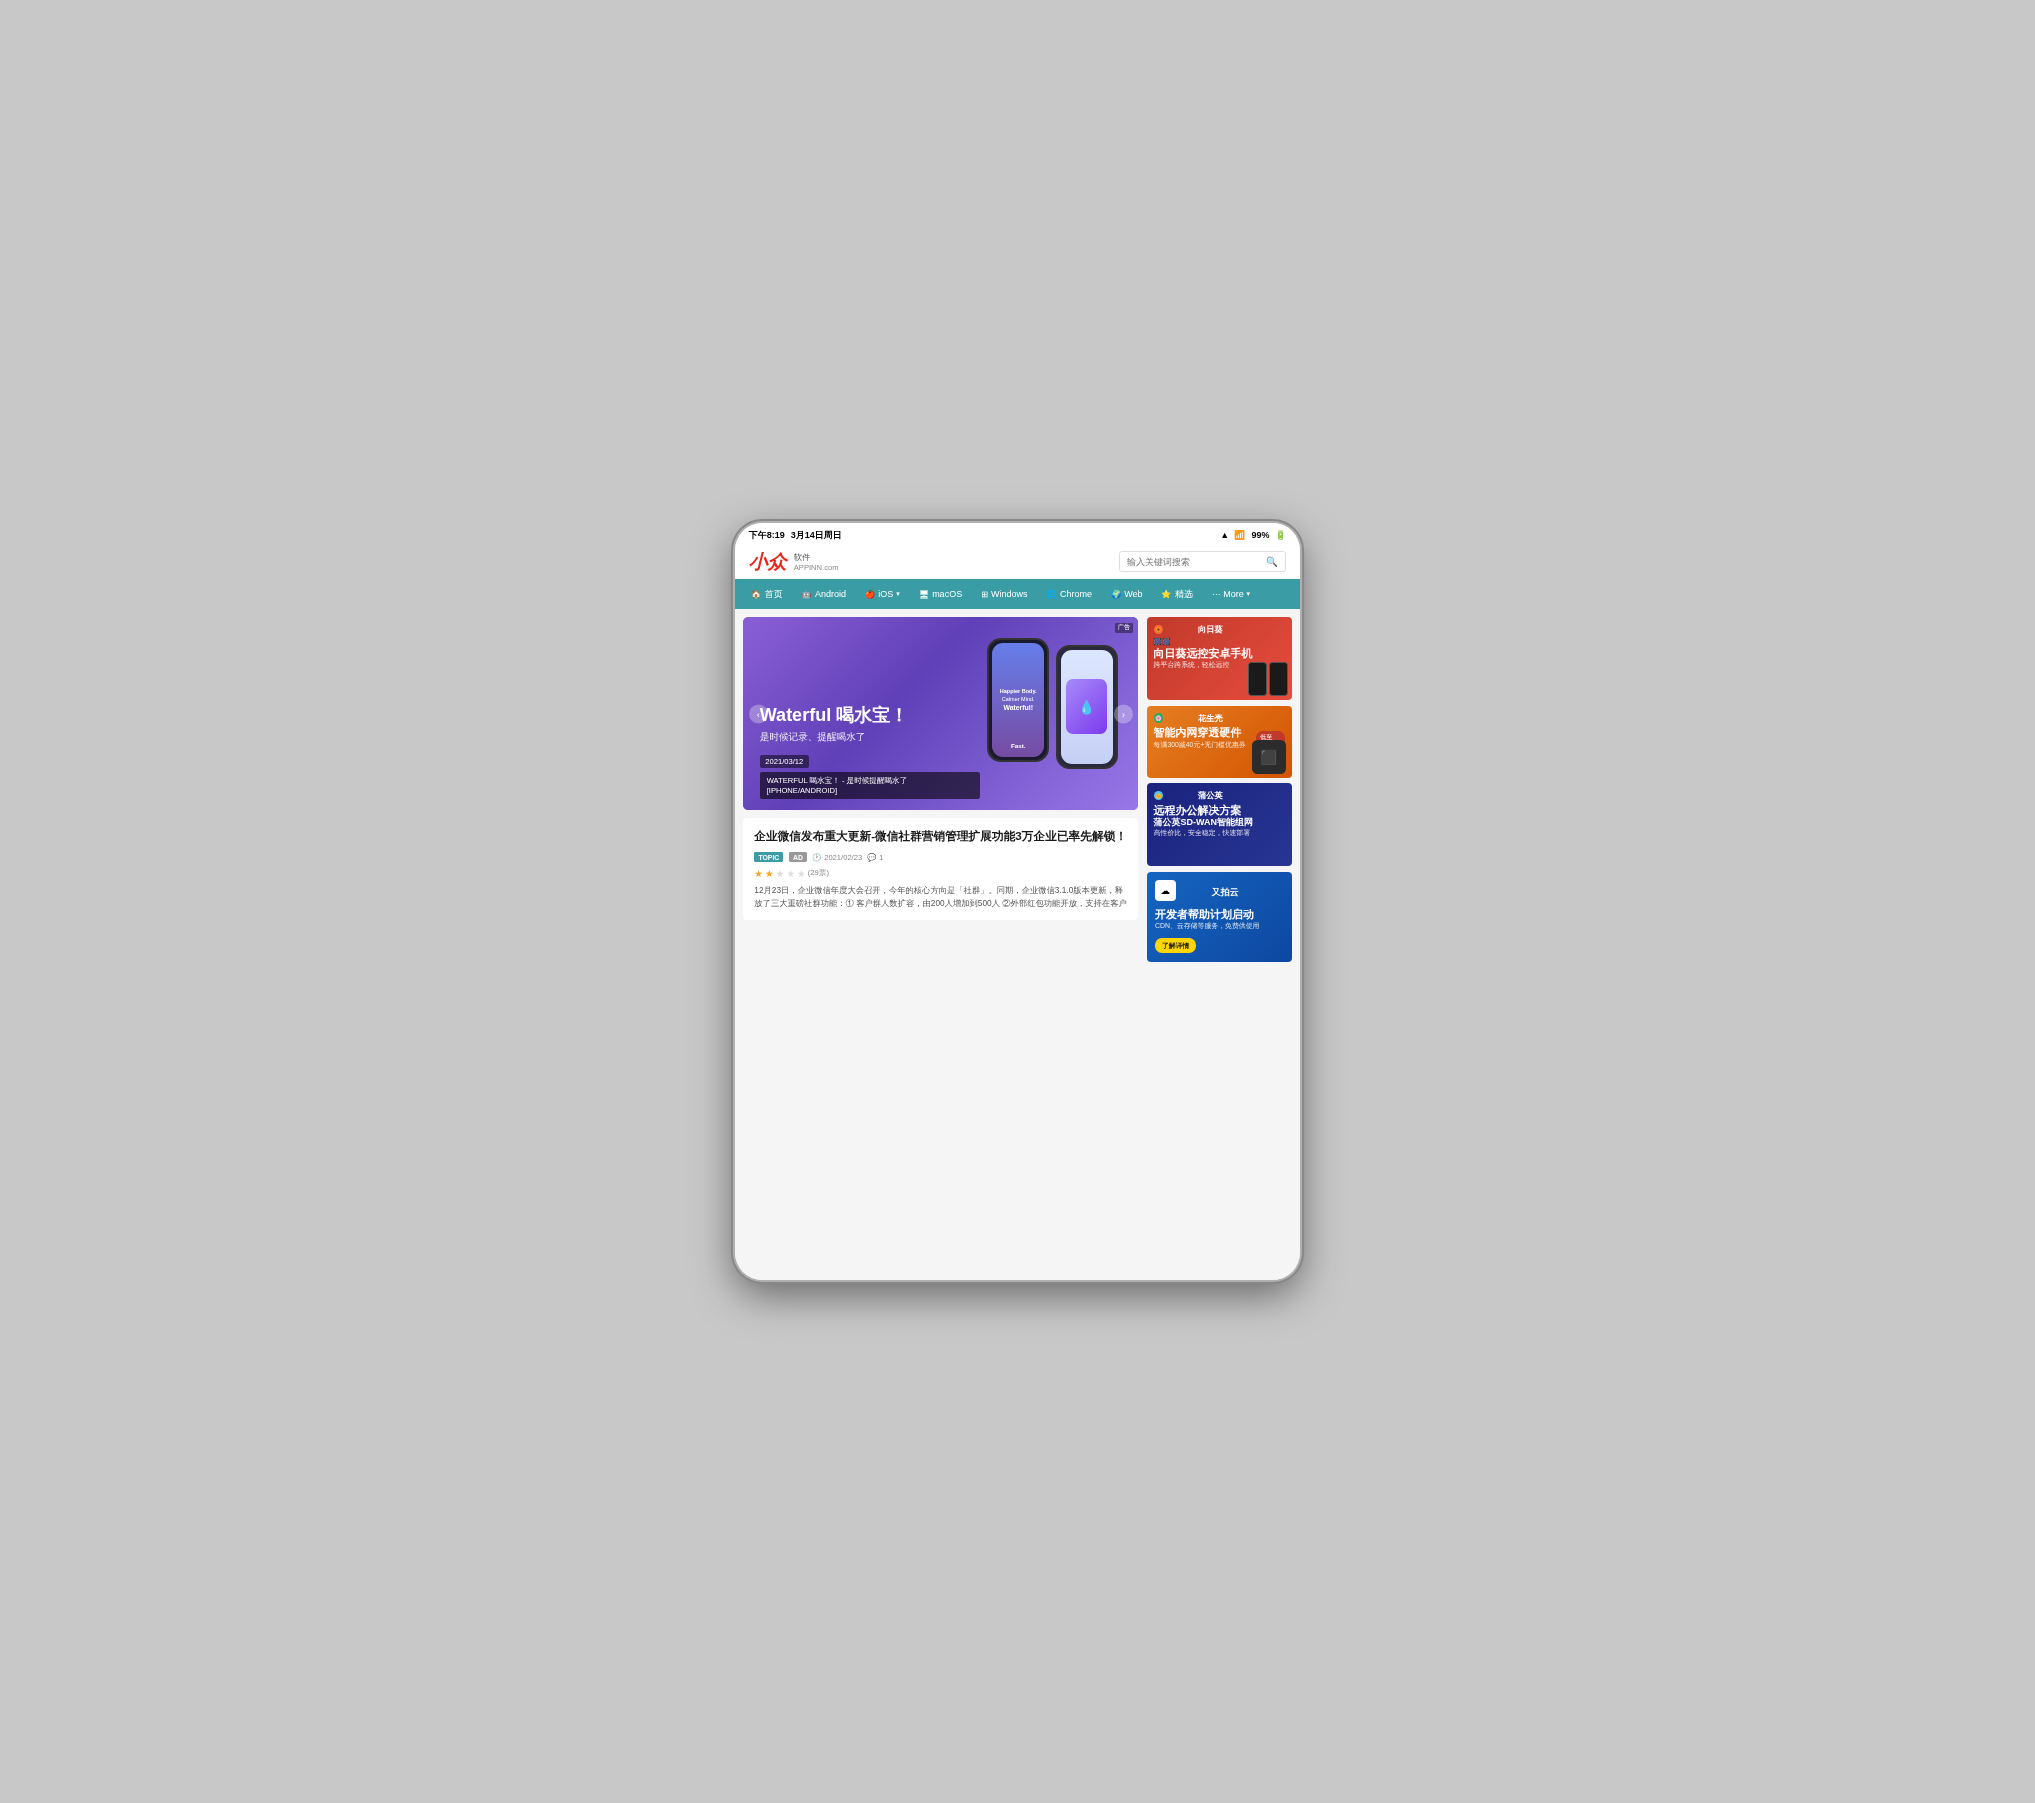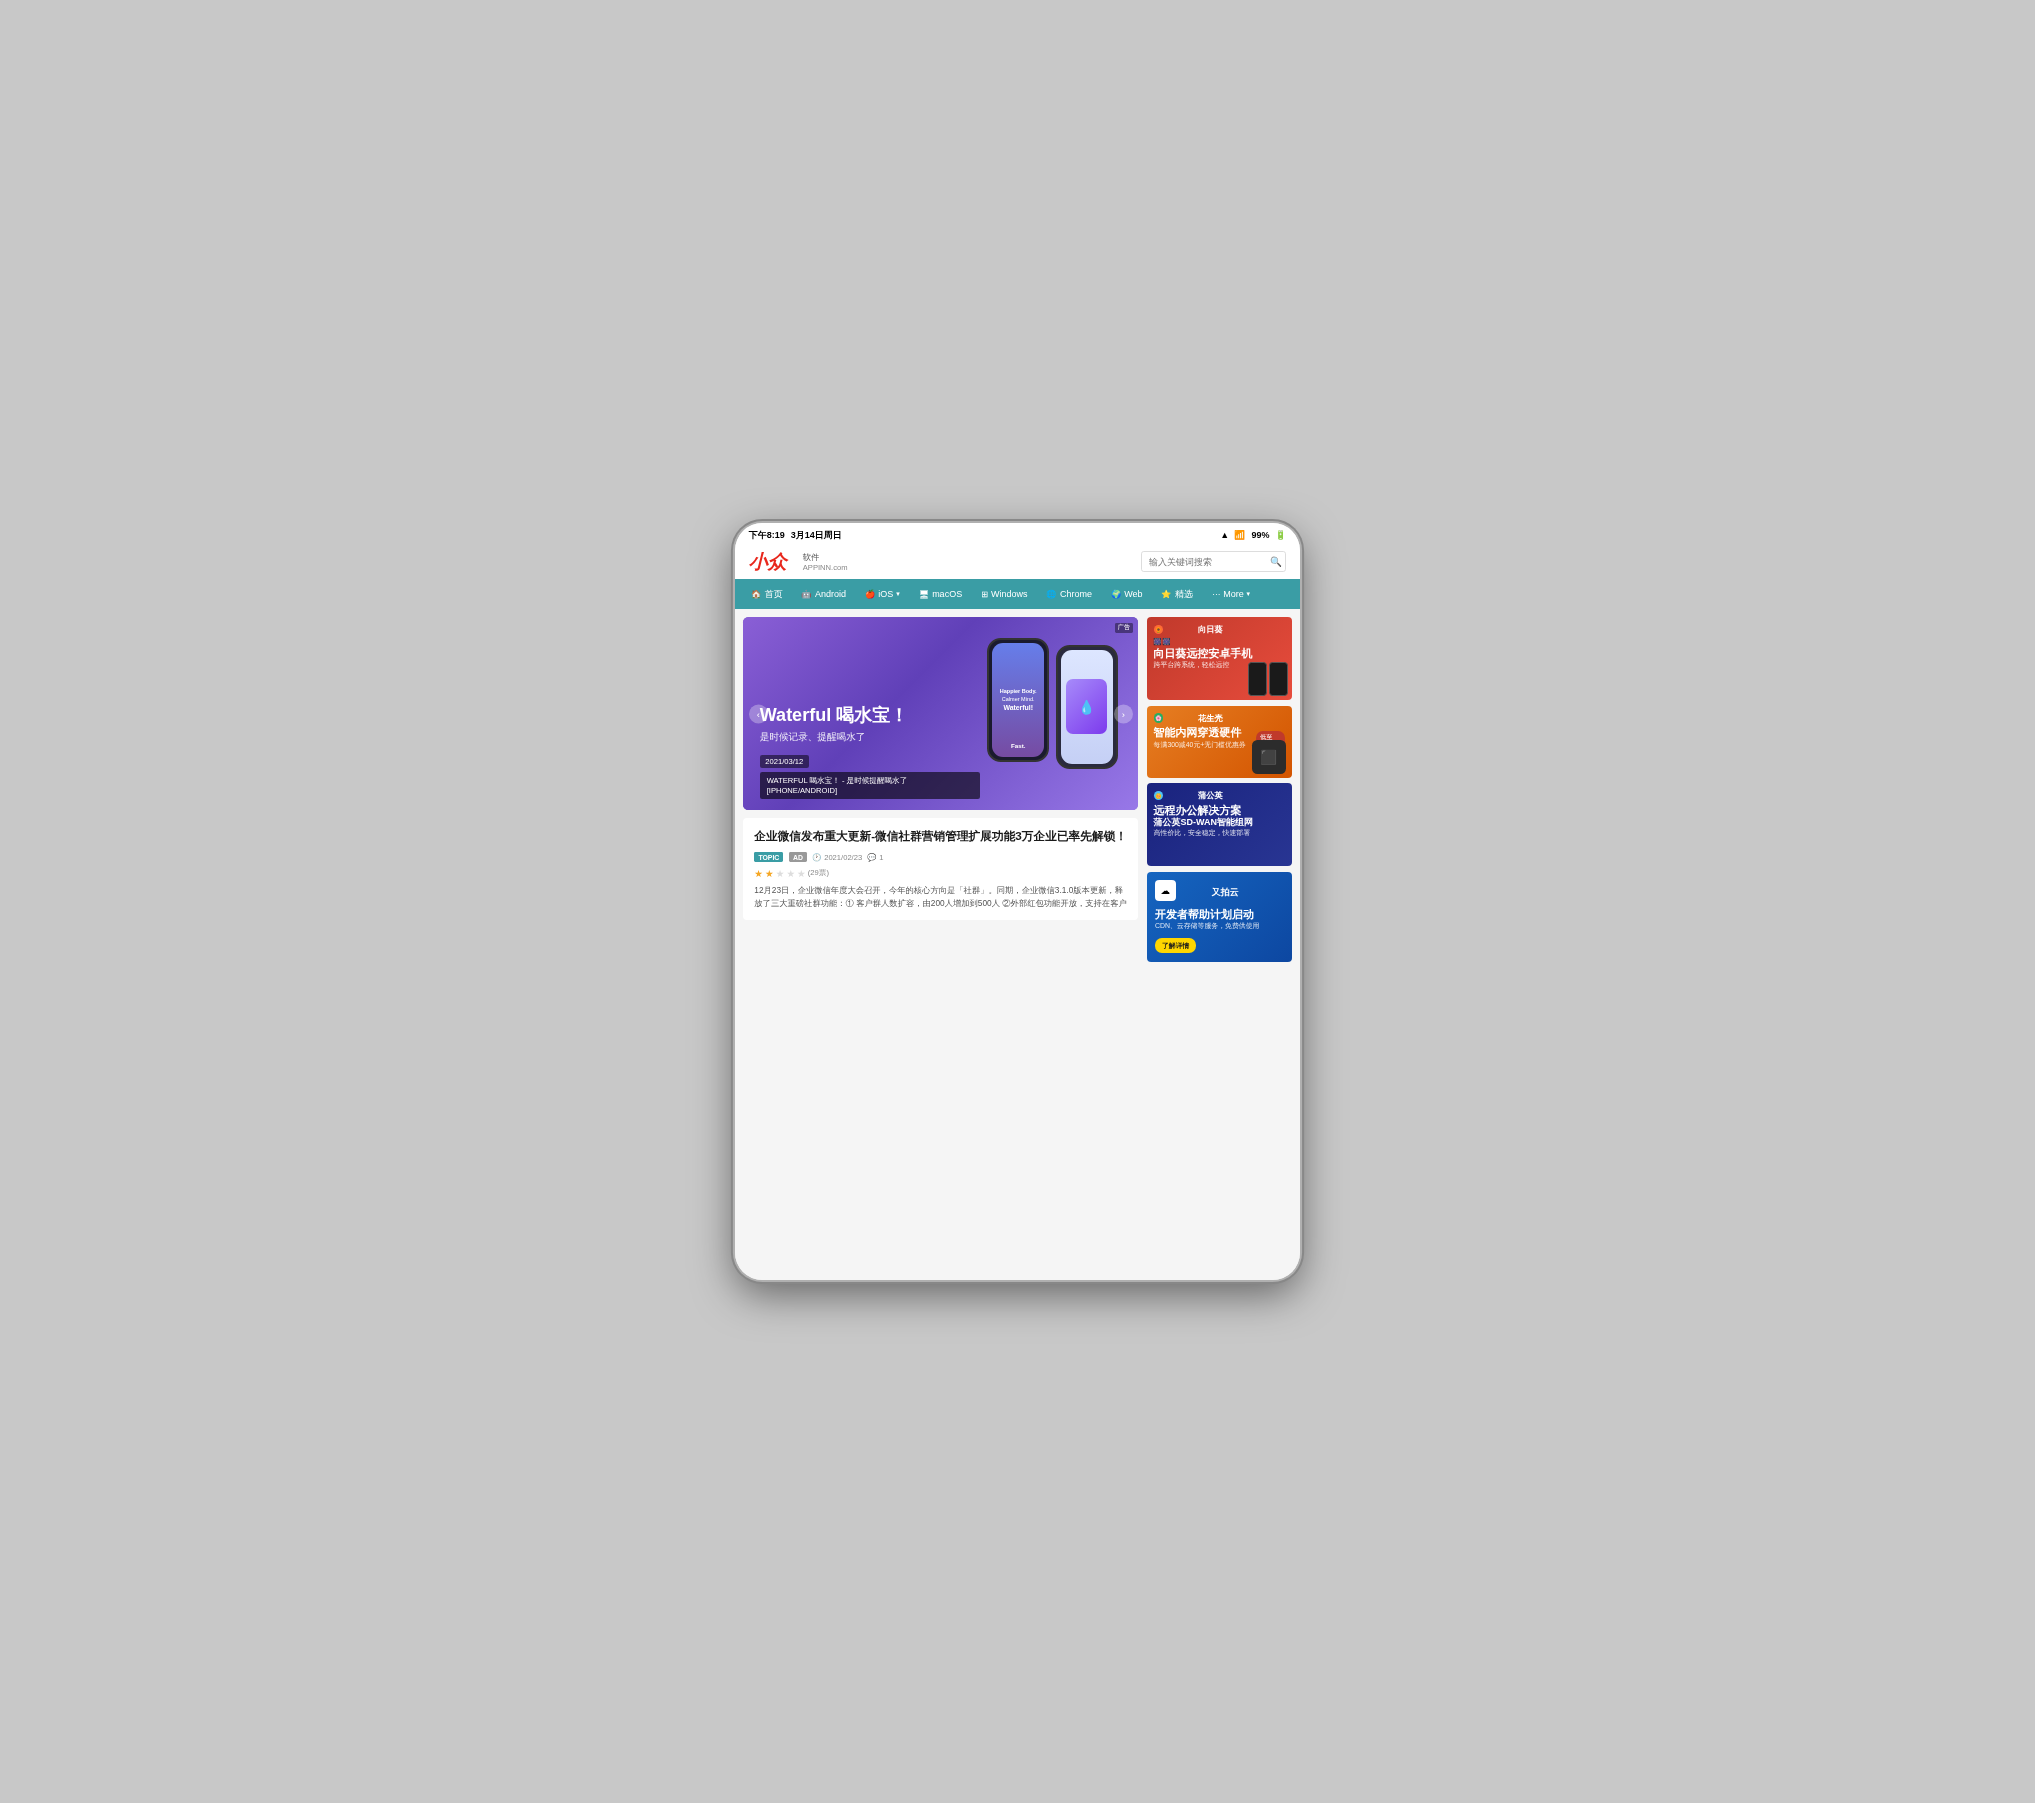--- a/index.html
+++ b/index.html
@@ -41,42 +41,42 @@
       background: #fff;
       display: flex;
       align-items: center;
       justify-content: space-between;
       padding: 6.9px 13.8px;
       flex-shrink: 0;
     }
     .logo-area {
       display: flex;
       align-items: center;
-      gap: 16px;
+      gap: 7px;
     }
     .logo-text {
       font-size: 19px;
       font-weight: 900;
       color: #e8271c;
       font-style: italic;
       line-height: 1;
     }
     .logo-sub {
       font-size: 8.3px;
       color: #555;
       line-height: 1.3;
     }
     .logo-domain { font-size: 7.6px; color: #888; }
     .search-box {
       display: flex;
       align-items: center;
       border: 0.7px solid #ddd;
       border-radius: 2.8px;
       padding: 4.1px 6.9px;
-      width: 145px;
+      width: 167px;
       gap: 4.1px;
     }
     .search-box input {
       border: none;
       outline: none;
       font-size: 9px;
       color: #999;
       flex: 1;
       background: transparent;
     }

